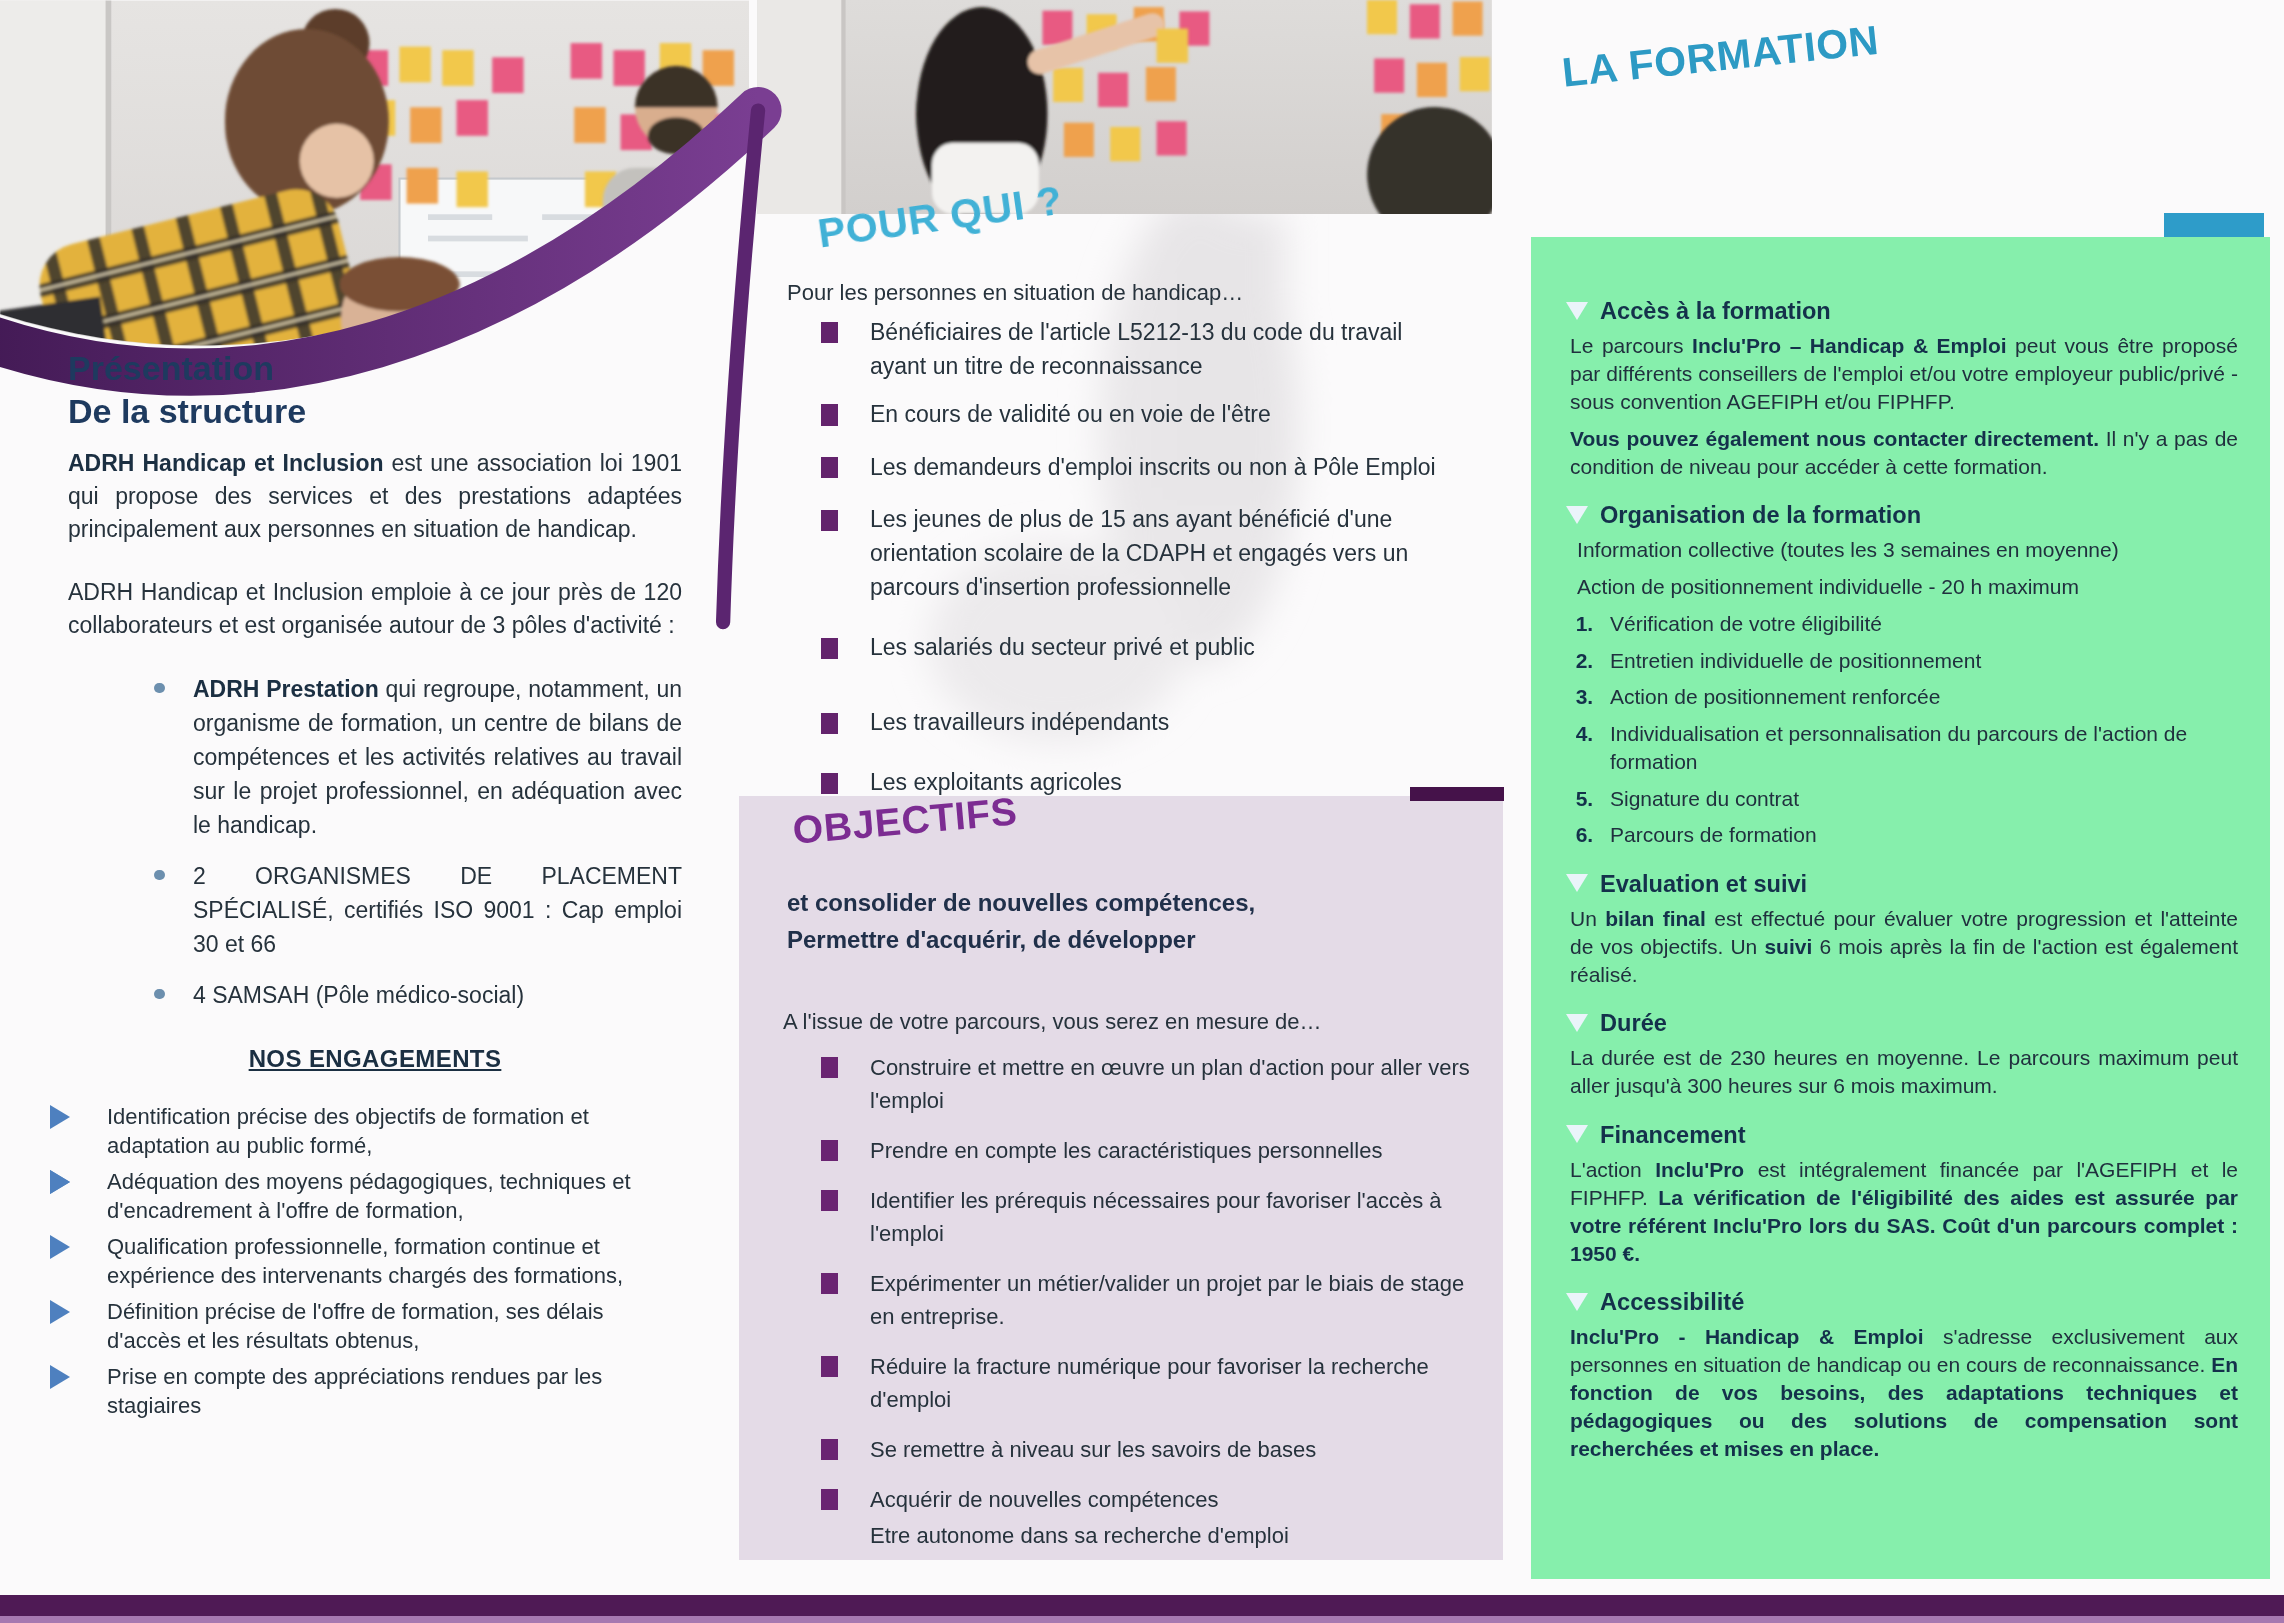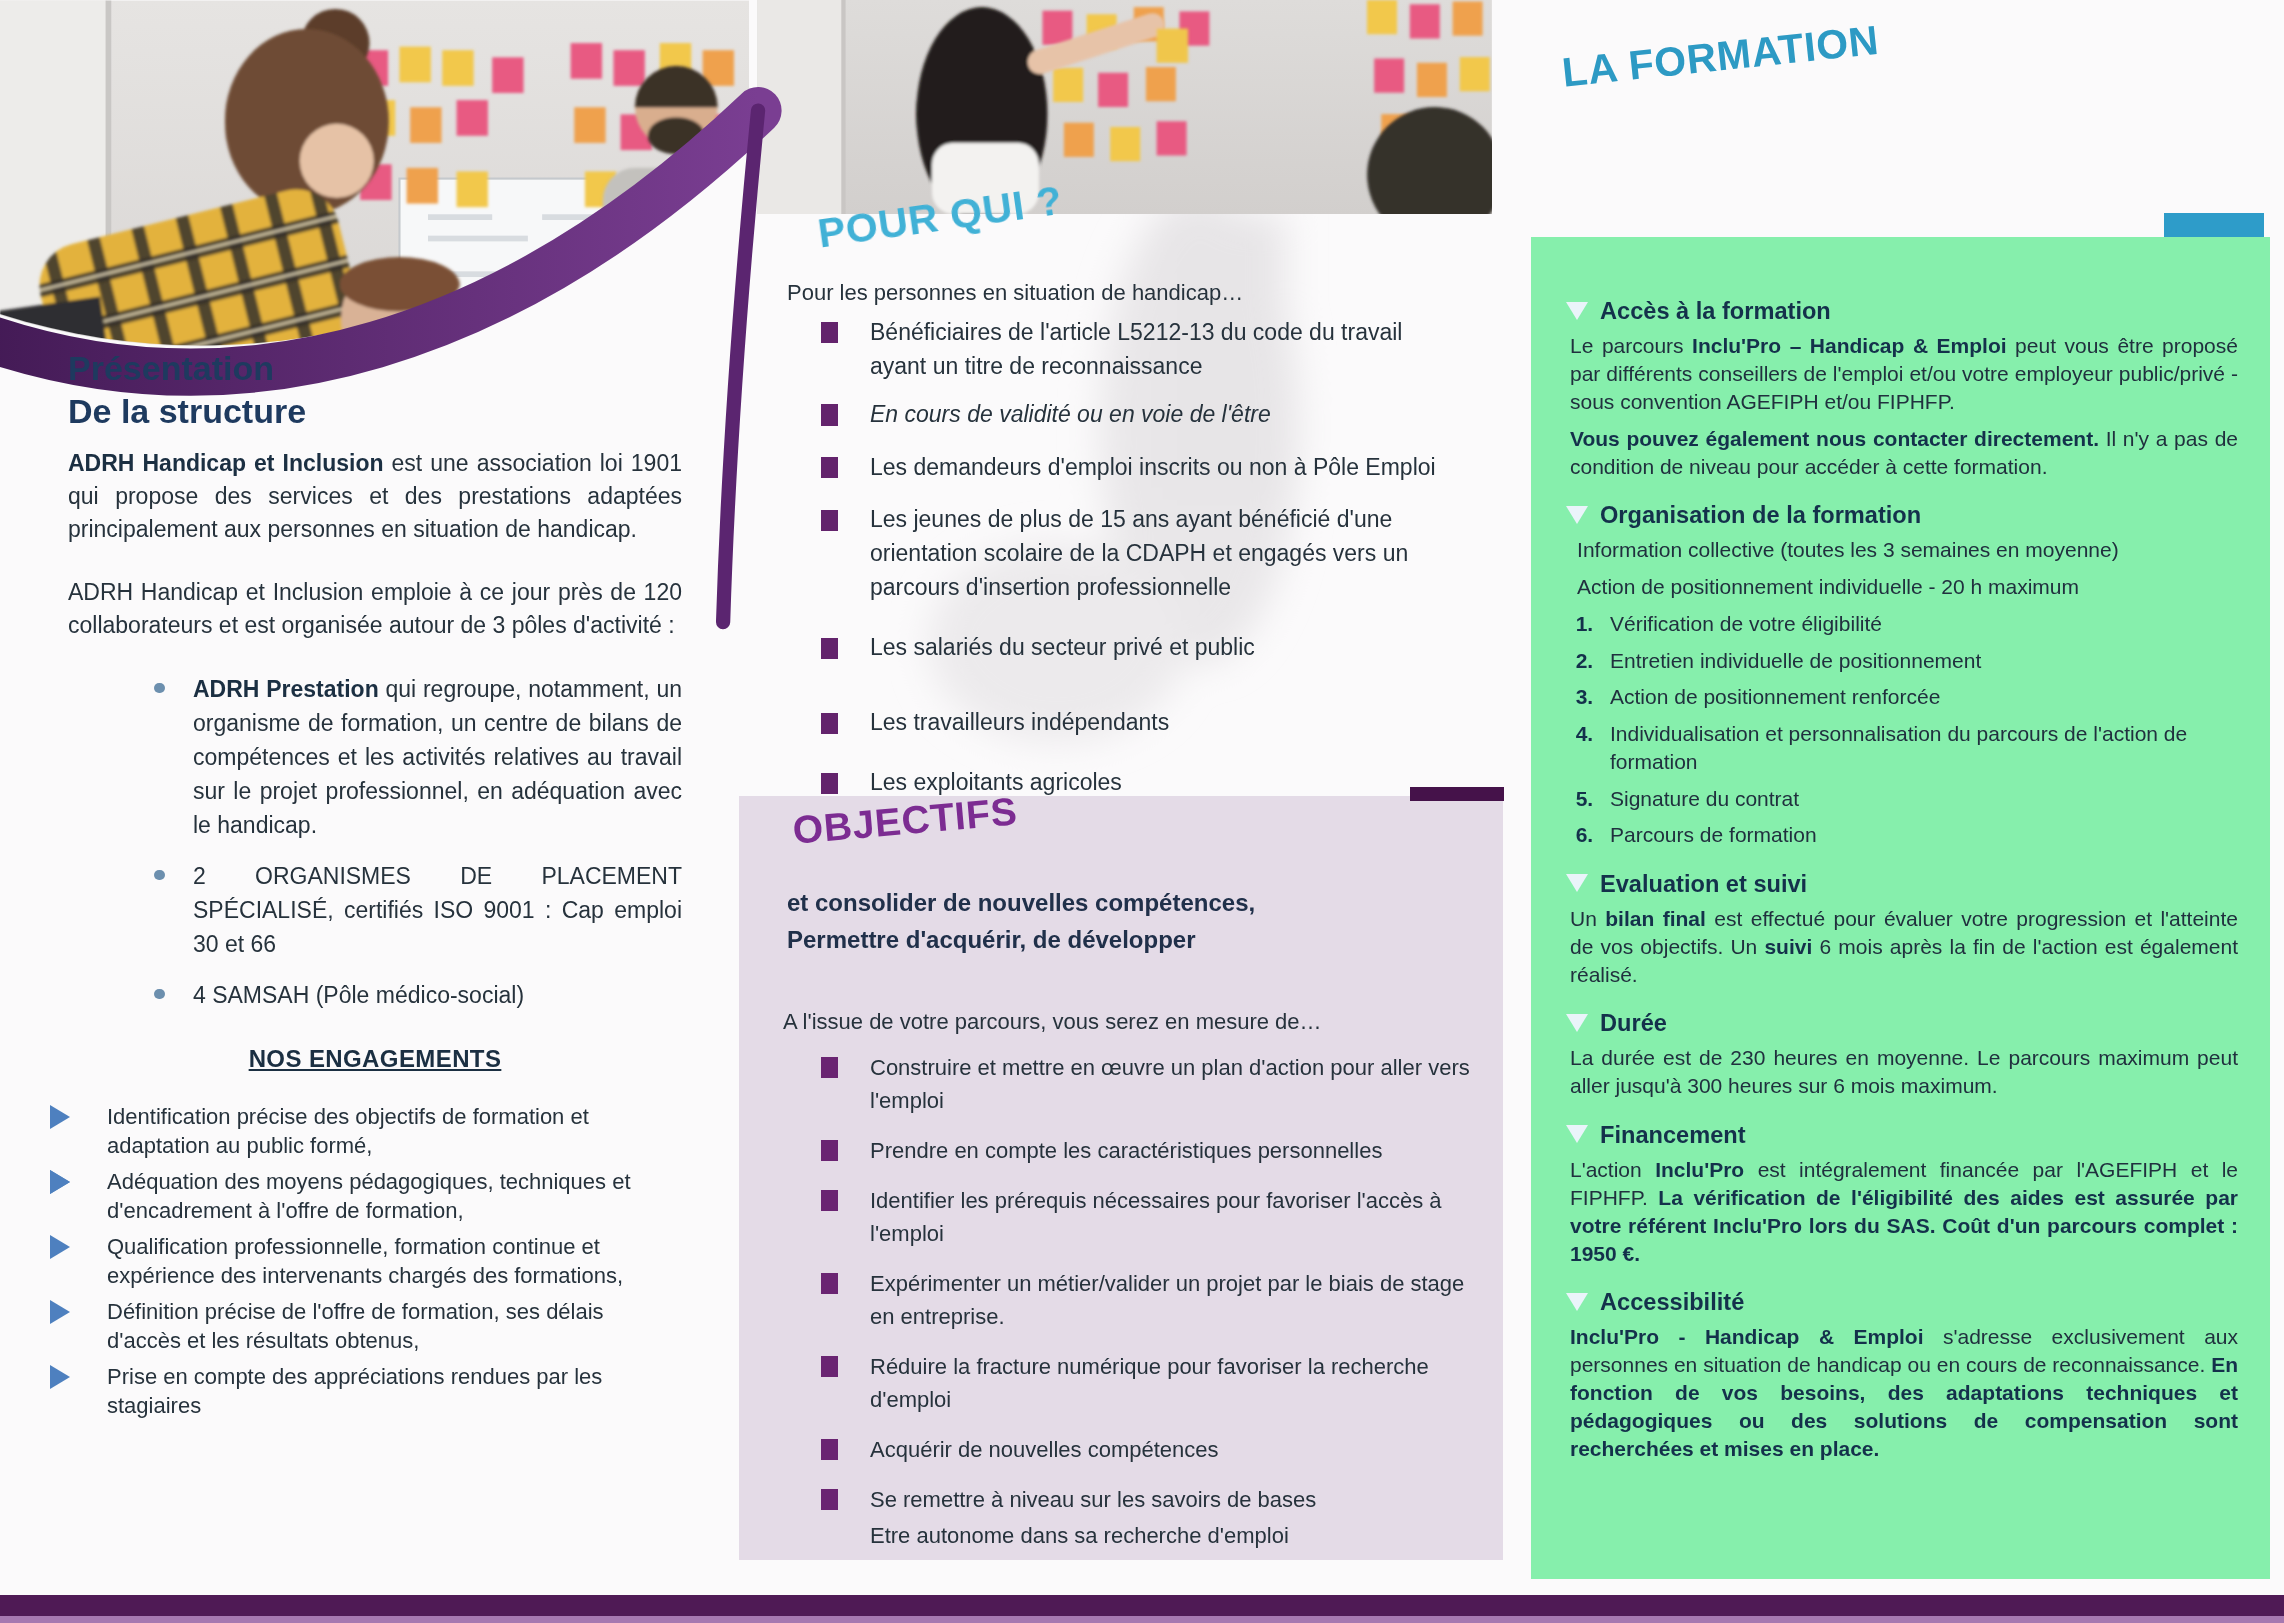--- a/index.html
+++ b/index.html
@@ -27,21 +27,21 @@
   .arrow-list li{position:relative;padding-left:39px;font-size:22px;line-height:28.6px;}
   .arrow-list li+li{margin-top:7.9px;}
   .tri-right{position:absolute;left:-18px;top:2.1px;width:0;height:0;border-left:20px solid #4E80BF;border-top:12px solid transparent;border-bottom:12px solid transparent;}
 
   
   .pq-title{position:absolute;left:815px;top:211px;font-size:41px;font-weight:bold;color:#41B1D6;transform:rotate(-8deg);transform-origin:left top;letter-spacing:0.7px;}
   .pq-sub{position:absolute;left:787px;top:280px;font-size:22px;color:#26323C;}
   .pq-list{position:absolute;left:821px;top:315px;width:642px;list-style:none;margin:0;padding:0;}
   .pq-list li{position:relative;padding-left:49px;font-size:23px;line-height:34px;}
   .sq{position:absolute;left:0;top:7.1px;width:17px;height:21.4px;background:#63236C;}
-  .m1{margin-top:14.3px;font-style:italic;}.m2{margin-top:18.6px;}.m3{margin-top:26px;}.m5{margin-top:41px;}
+  .m1{margin-top:14.3px;}.m2{margin-top:18.6px;}.m3{margin-top:26px;}.m5{margin-top:41px;}
 
   
   .obj-panel{position:absolute;left:739px;top:796px;width:764px;height:764px;background:#E4DBE7;}
   .obj-notch{position:absolute;left:1410px;top:787px;width:94px;height:14.3px;background:#45124A;}
   .obj-title{position:absolute;left:791px;top:809px;font-size:39px;font-weight:bold;color:#7C2C92;transform:rotate(-5deg);transform-origin:left top;letter-spacing:0.7px;}
   .obj-intro{position:absolute;left:787px;top:884px;width:642px;font-size:24px;line-height:37px;font-weight:bold;color:#20304A;}
   .obj-lead{position:absolute;left:783px;top:1009px;font-size:22px;color:#26323C;}
   .obj-list{position:absolute;left:821px;top:1051px;width:650px;list-style:none;margin:0;padding:0;}
   .obj-list li{position:relative;padding-left:49px;font-size:22px;line-height:33px;}
   .obj-list li+li{margin-top:17px;}
@@ -256,22 +256,22 @@
     <div>et consolider de nouvelles compétences,</div>
     <div>Permettre d'acquérir, de développer</div>
   </div>
   <div class="obj-lead">A l'issue de votre parcours, vous serez en mesure de…</div>
   <ul class="obj-list">
     <li><span class="sq"></span><span>Construire et mettre en œuvre un plan d'action pour aller vers l'emploi</span></li>
     <li><span class="sq"></span><span>Prendre en compte les caractéristiques personnelles</span></li>
     <li><span class="sq"></span><span>Identifier les prérequis nécessaires pour favoriser l'accès à l'emploi</span></li>
     <li><span class="sq"></span><span>Expérimenter un métier/valider un projet par le biais de stage en entreprise.</span></li>
     <li><span class="sq"></span><span>Réduire la fracture numérique pour favoriser la recherche d'emploi</span></li>
+    <li><span class="sq"></span><span>Se remettre à niveau sur les savoirs de bases</span></li>
     <li><span class="sq"></span><span>Acquérir de nouvelles compétences</span></li>
-    <li><span class="sq"></span><span>Se remettre à niveau sur les savoirs de bases</span></li>
     <li class="cont"><span>Etre autonome dans sa recherche d'emploi</span></li>
   </ul>
 
   <svg class="abs formbg" width="739" height="1340" viewBox="0 0 1035 1878">
     <defs>
         <filter id="soft4">
           <feGaussianBlur stdDeviation="30"></feGaussianBlur>
         </filter>
       </defs>
     <rect width="1035" height="1878" fill="#CBE4F1"></rect>

